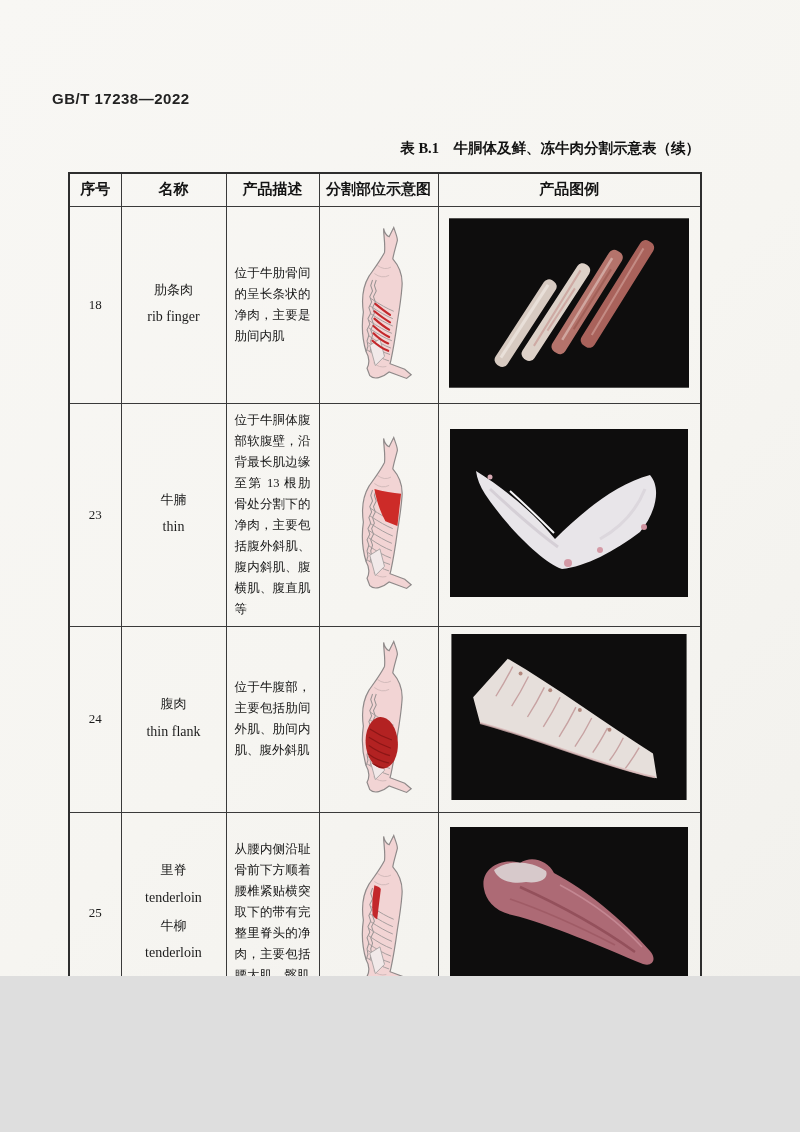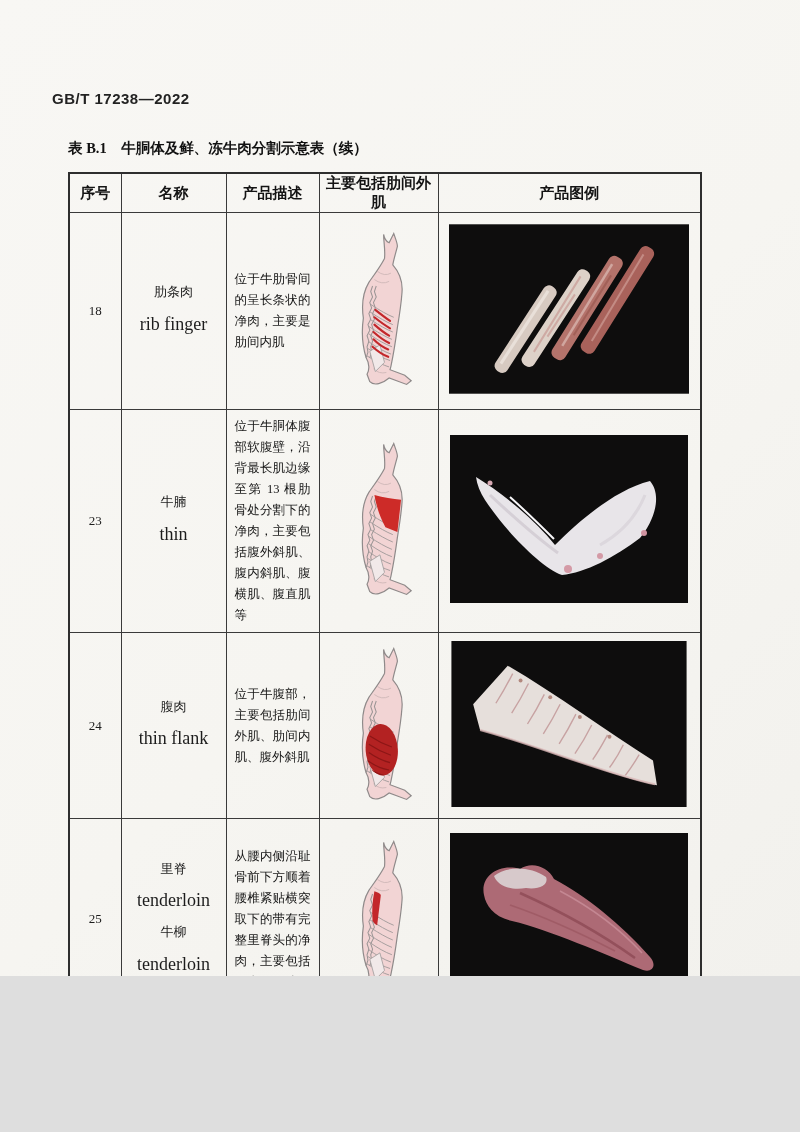--- a/index.html
+++ b/index.html
@@ -10,34 +10,34 @@
     font-family:"Liberation Serif","DejaVu Serif",serif;
     color:#1c1c1c; overflow:hidden;
   }
   .doc-number{
     position:absolute; left:52px; top:90px;
     font-family:"Liberation Sans","DejaVu Sans",sans-serif;
     font-weight:bold; font-size:15px; letter-spacing:.5px; color:#222;
   }
   .table-title{
     position:absolute; left:68px; top:139px; width:632px;
-    text-align:left; font-weight:bold; font-size:14.5px; color:#111;
+    text-align:right; font-weight:bold; font-size:14.5px; color:#111;
   }
   table.cuts{
     position:absolute; left:68px; top:172px; width:632px;
     border-collapse:collapse; table-layout:fixed;
     border:2px solid #2e2e2e;
   }
   table.cuts td, table.cuts th{ border:1.5px solid #3a3a3a; vertical-align:middle; }
   tr.hdr{ height:33px; }
   tr.hdr th{ font-size:15px; font-weight:bold; text-align:center; color:#141414; }
   tr.r22{ height:197px; } tr.r23{ height:210px; } tr.r24{ height:186px; } tr.r25{ height:202px; }
   td.no{ text-align:center; font-size:13px; }
   td.name{ text-align:center; font-size:13px; line-height:2.05; }
-  td.name .en{ font-size:18px; }
+  td.name .en{ font-size:14px; }
   td.desc{ padding:6px 8px; font-size:12.5px; line-height:1.68;
            text-align:justify; text-justify:inter-character; color:#161616; }
   td.diagram{ text-align:center; }
   td.photo{ text-align:center; }
   .photo-frame{ display:inline-block; line-height:0; }
   .page-number{
     position:absolute; left:90px; top:1028px; font-size:13.5px; color:#2a2a2a;
   }
   
   .cbody{ fill:#f2d4d4; stroke:#8f8a8a; stroke-width:1.3; }
@@ -86,21 +86,21 @@
         <col style="width:105px">
         <col style="width:93px">
       <col style="width:119px">
         <col style="width:263px">
     </colgroup>
     <tbody>
         <tr class="hdr">
       <th>序号</th>
       <th>名称</th>
       <th>产品描述</th>
-      <th>主要包括肋间外肌</th>
+      <th>分割部位示意图</th>
       <th>产品图例</th>
     </tr>
 
     <tr class="r22">
       <td class="no">18</td>
       <td class="name">
         <span>肋条肉</span><br>
         <span class="en">rib finger</span>
       </td>
       <td class="desc">位于牛肋骨间的呈长条状的净肉，主要是肋间内肌</td>

